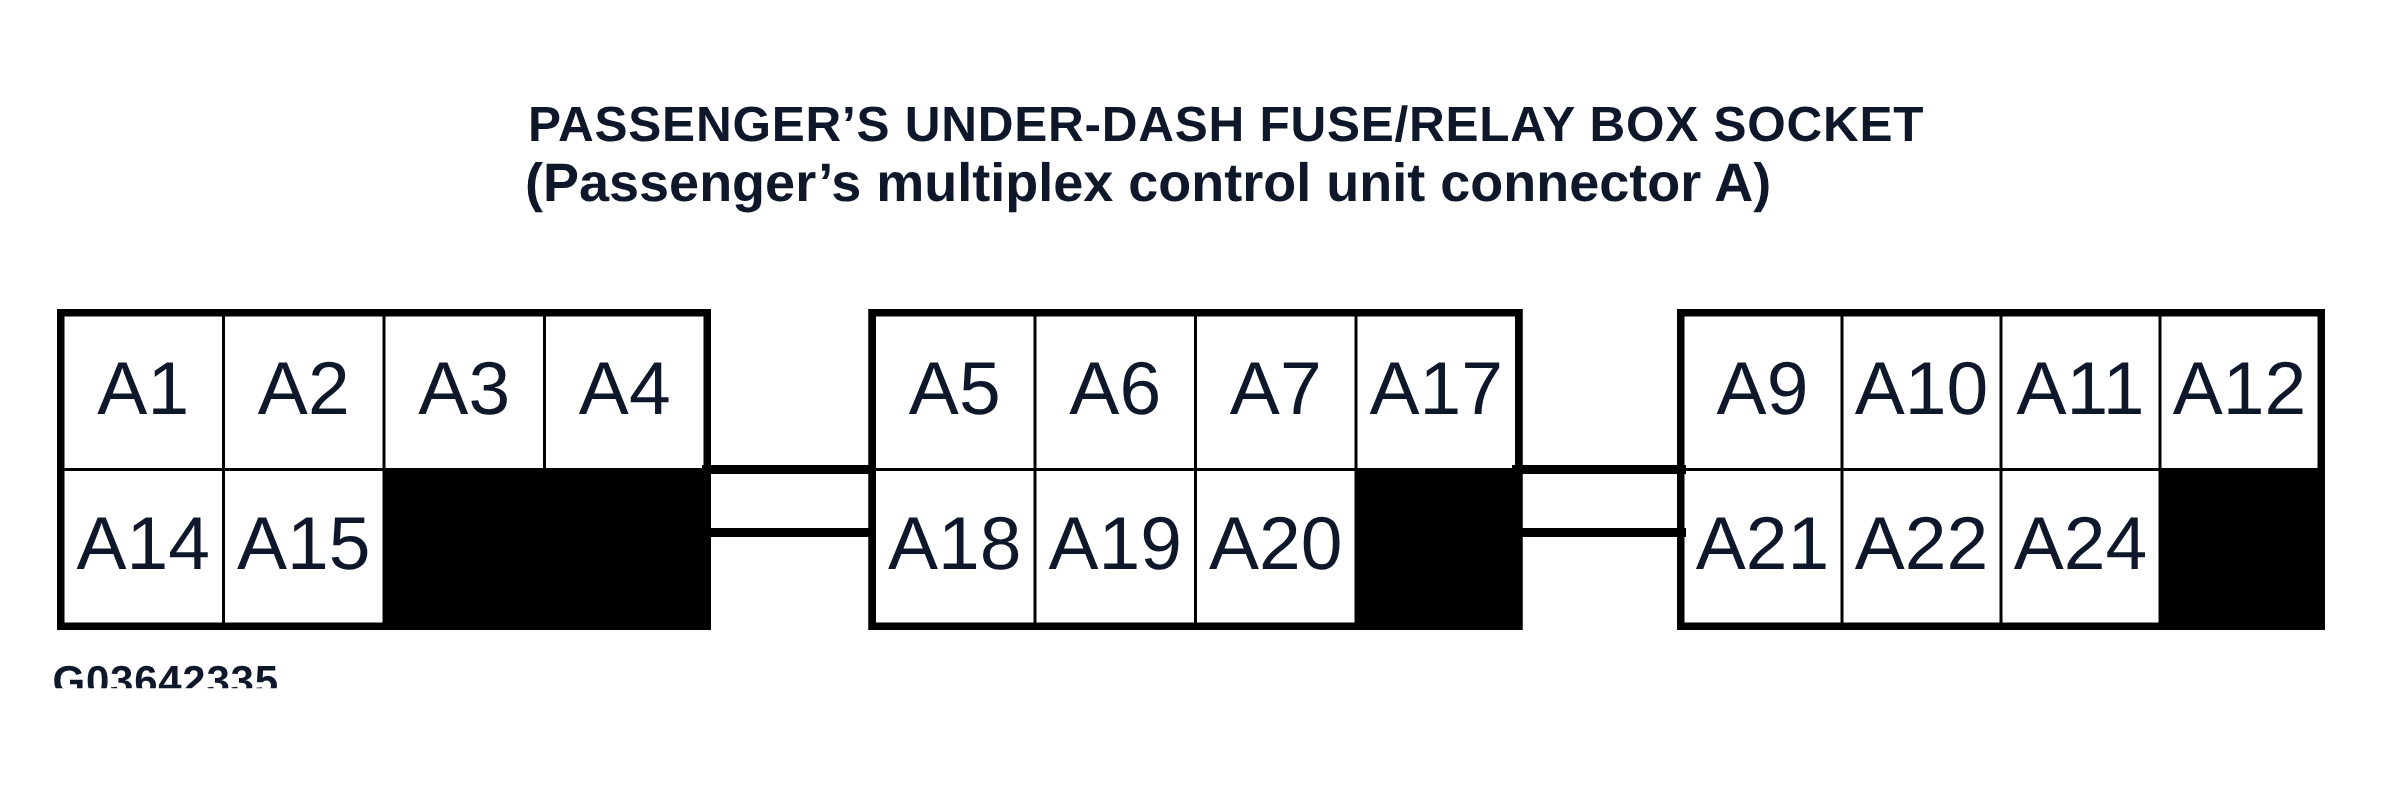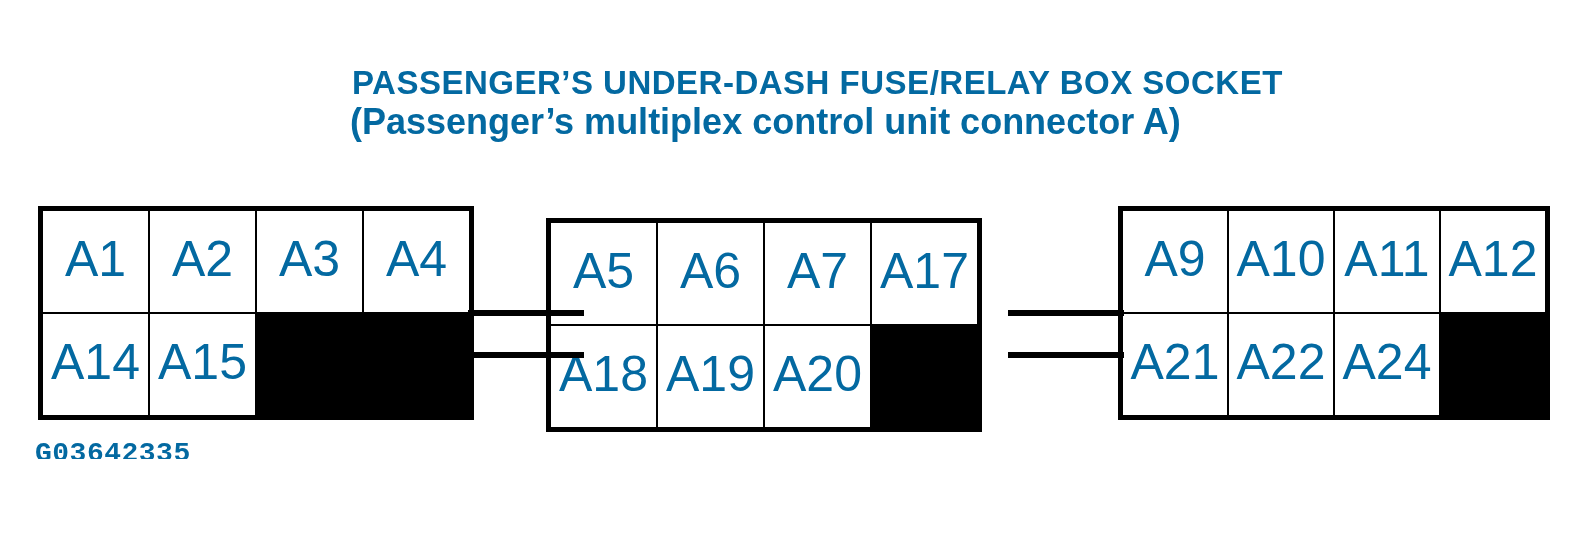--- a/index.html
+++ b/index.html
@@ -6,21 +6,21 @@
     margin: 0;
     padding: 0;
     background: #ffffff;
   }
   .canvas {
     position: relative;
     width: 1589px;
     height: 459px;
     background: #ffffff;
     font-family: "Liberation Sans", sans-serif;
-    color: #0369a1;
+    color: #0f172a;
     overflow: hidden;
   }
   .title {
     position: absolute;
     left: 352px;
     top: 64px;
     font-size: 33px;
     font-weight: 700;
     letter-spacing: 0.5px;
     white-space: nowrap;
@@ -39,21 +39,21 @@
     height: 214px;
     box-sizing: border-box;
     border: 5px solid #000000;
     background: #000000;
     display: grid;
     grid-template-columns: repeat(4, 1fr);
     grid-template-rows: 1fr 1fr;
     gap: 2px;
   }
   .block-1 { left: 38px;   width: 436px; }
-  .block-2 { left: 546px;  width: 436px; margin-top: 12px; }
+  .block-2 { left: 579px;  width: 436px; }
   .block-3 { left: 1118px; width: 432px; }
   .cell {
     background: #ffffff;
     display: flex;
     align-items: center;
     justify-content: center;
     font-size: 50px;
     line-height: 1;
     padding-bottom: 6px;
   }
@@ -66,21 +66,20 @@
   .gap2 { left: 1008px; width: 116px; }
   .bar-upper { top: 310px; }
   .bar-lower { top: 352px; }
   .figure-code {
     position: absolute;
     left: 35px;
     top: 438px;
     font-size: 28px;
     font-weight: 700;
     letter-spacing: 0.5px;
-    font-family: Liberation Mono, monospace;
   }
 </style>
 </head>
 <body>
 
 <div class="canvas">
 
   <div class="title">PASSENGER’S UNDER-DASH FUSE/RELAY BOX SOCKET</div>
   <div class="subtitle">(Passenger’s multiplex control unit connector A)</div>
 

